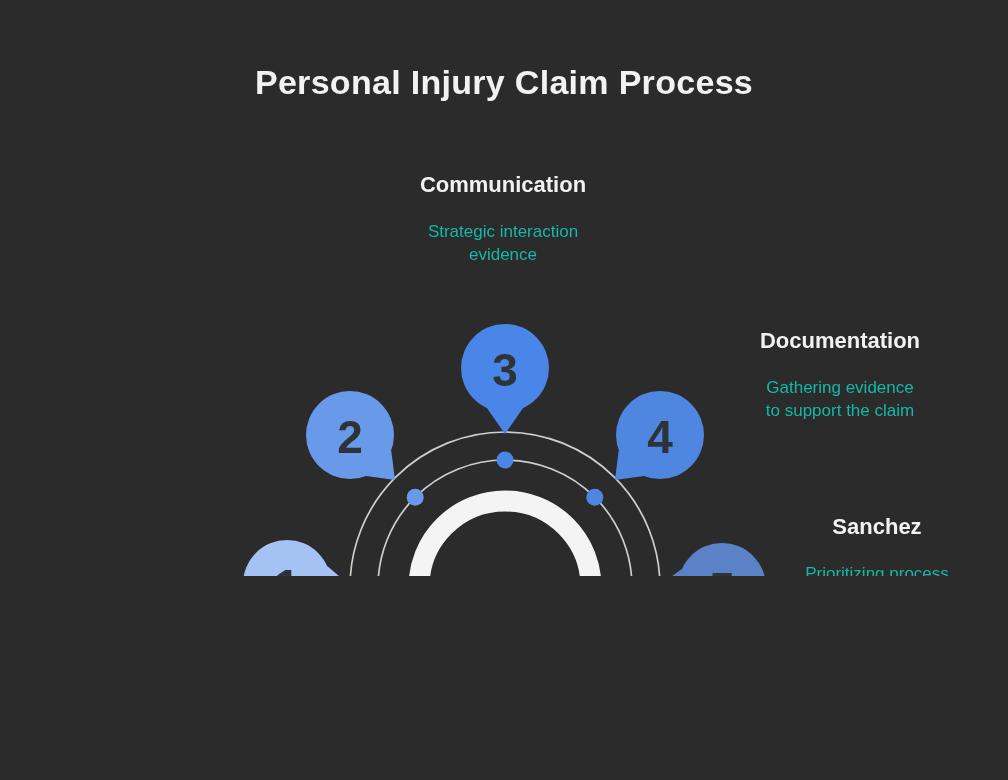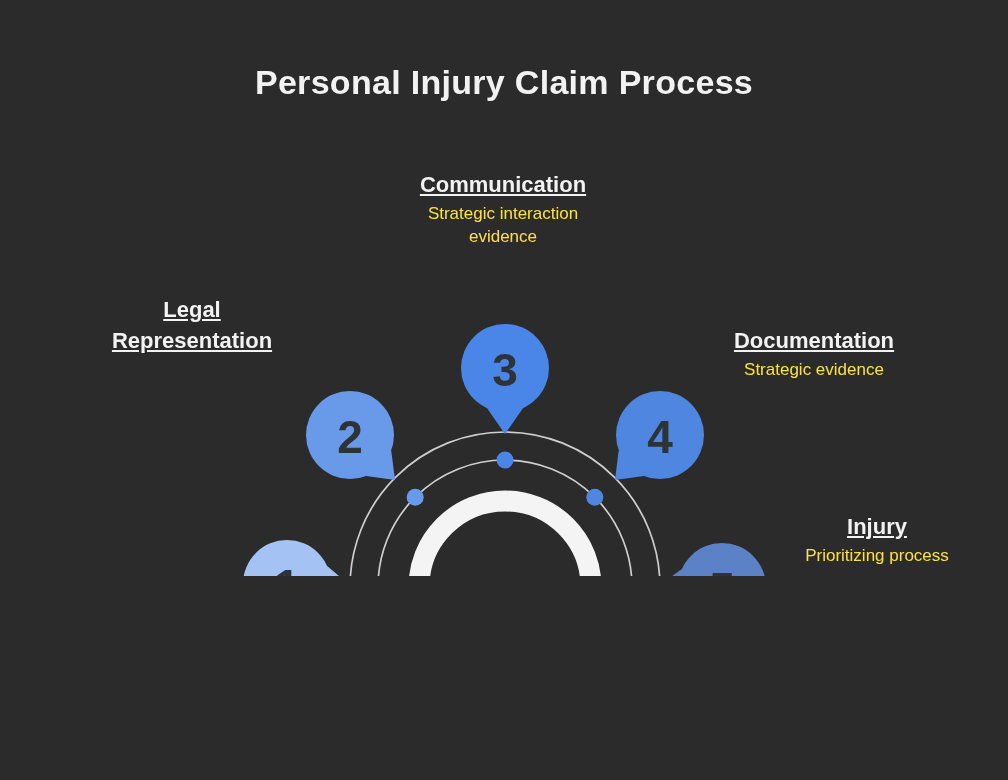--- a/index.html
+++ b/index.html
@@ -12,22 +12,22 @@
     font-size:34px;font-weight:700;color:#f2f2f2;letter-spacing:.3px;
   }
   .diagram-svg{position:absolute;left:0;top:0;width:1008px;height:780px;}
   .orbit{fill:none;stroke:#dcdcdc;stroke-width:1.7;opacity:.92;}
   .center-ring{fill:none;stroke:#f4f4f4;stroke-width:21;}
   .bubble-number{
     font-family:"Liberation Sans",sans-serif;font-weight:700;font-size:46px;
     fill:#2e3338;text-anchor:middle;dominant-baseline:central;
   }
   .label-block{position:absolute;text-align:center;}
-  .step-title{font-size:22px;font-weight:700;color:#f2f2f2;line-height:31px;text-decoration:underline;}
-  .step-desc{margin-top:2px;font-size:17px;color:#fde047;line-height:23px;}
+  .step-title{font-size:22px;font-weight:700;color:#f2f2f2;line-height:31px;}
+  .step-desc{margin-top:20px;font-size:17px;color:#14b8a6;line-height:23px;}
 </style>
 </head>
 <body>
 
 <div class="stage">
 
   <div class="title">Personal Injury Claim Process</div>
 
   <svg class="diagram-svg" viewBox="0 0 1008 780">
 
@@ -67,47 +67,44 @@
 
     <g>
       <path d="M681.8 569.1 L657 587 L681.8 604.9 Z" fill="#5b82c6"></path>
       <circle cx="722" cy="587" r="44" fill="#5b82c6"></circle>
       <text class="bubble-number" x="722" y="589">5</text>
     </g>
   </svg>
 
 
   <div class="label-block" style="left:82px;top:294px;width:220px;">
-    <div class="step-title">
-      <div>Legal</div>
-      <div>Representation</div>
-    </div>
   </div>
 
   <div class="label-block" style="left:392px;top:169px;width:222px;">
     <div class="step-title">
       <div>Communication</div>
     </div>
     <div class="step-desc">
       <div>Strategic interaction</div>
       <div>evidence</div>
     </div>
   </div>
 
-  <div class="label-block" style="left:704px;top:325px;width:220px;">
+  <div class="label-block" style="left:730px;top:325px;width:220px;">
     <div class="step-title">
       <div>Documentation</div>
     </div>
     <div class="step-desc">
-      <div>Strategic evidence</div>
+      <div>Gathering evidence</div>
+      <div>to support the claim</div>
     </div>
   </div>
 
   <div class="label-block" style="left:767px;top:511px;width:220px;">
     <div class="step-title">
-      <div>Injury</div>
+      <div>Sanchez</div>
     </div>
     <div class="step-desc">
       <div>Prioritizing process</div>
     </div>
   </div>
 
 </div>
 
 </body></html>

